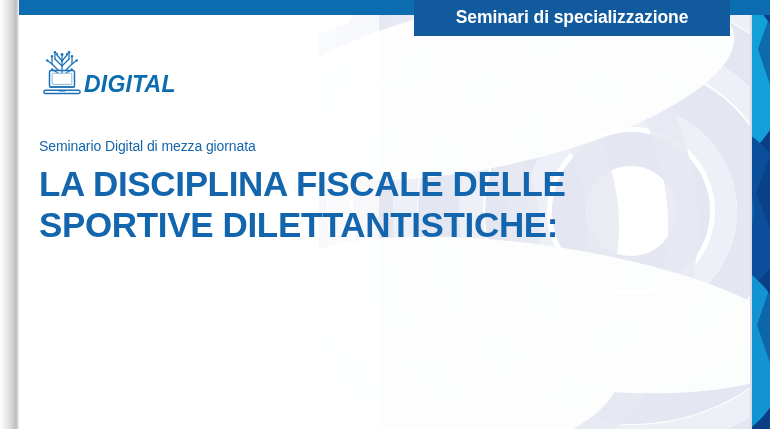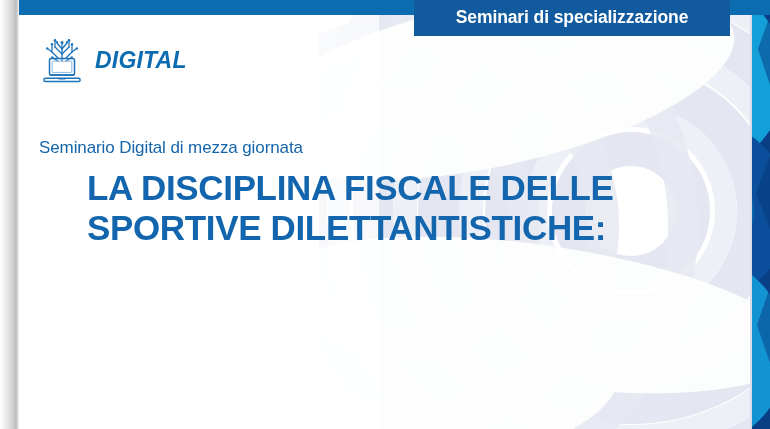--- a/index.html
+++ b/index.html
@@ -57,44 +57,43 @@
   
   .right-strip {
     position:absolute; left:750px; top:15px;
     width:20px; height:414px;
     overflow:hidden; z-index:8; background:#0a3f86;
   }
   .right-strip svg { display:block; }
 
   
   .logo {
-    position:absolute; left:40px; top:36px;
-    display:flex; align-items:center; gap:11px; z-index:5;
+    position:absolute; left:40px; top:48px;
+    display:flex; align-items:flex-end; z-index:5;
   }
   .logo-icon { width:44px; height:48px; display:block; }
   .logo-word {
     color:#0c6cb0; font-size:23px; font-weight:bold;
     font-style:italic; letter-spacing:0.2px; line-height:1;
   }
 
   
   .headline {
     position:absolute; left:39px; top:138px;
     width:620px; z-index:5;
   }
   .kicker {
-    color:#1565ab; font-size:17px; font-weight:normal;
+    color:#1565ab; font-size:14px; font-weight:normal;
     letter-spacing:-0.1px; line-height:1.22;
     margin-bottom:9px;
   }
   .title {
     color:#1366ad; font-weight:bold;
     font-size:35px; line-height:1.155;
     letter-spacing:-0.35px;
-    margin-left:48px;
   }
   .title-line { display:block; white-space:nowrap; }
 </style>
 </head>
 <body>
 
 <div class="card">
 
   <div class="bg-pattern">
     <svg width="731" height="414" viewBox="0 0 731 414" aria-hidden="true">

